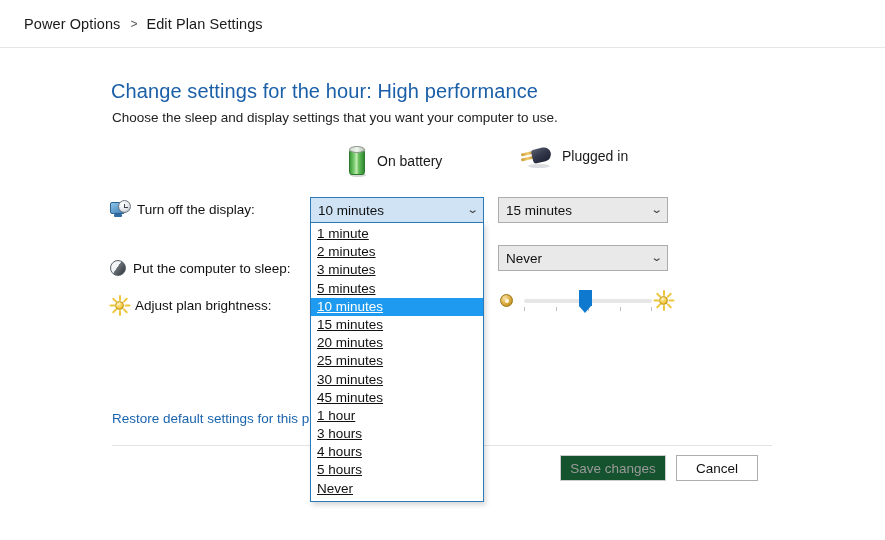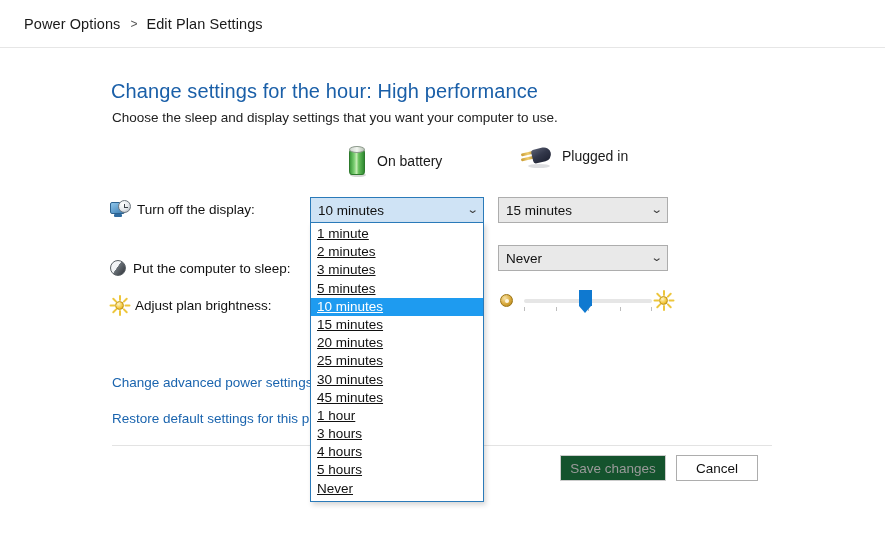--- a/index.html
+++ b/index.html
@@ -504,21 +504,20 @@
       <span class="ray" style="transform:rotate(45deg)"></span>
       <span class="ray" style="transform:rotate(90deg)"></span>
       <span class="ray" style="transform:rotate(135deg)"></span>
       <span class="ray" style="transform:rotate(180deg)"></span>
       <span class="ray" style="transform:rotate(225deg)"></span>
       <span class="ray" style="transform:rotate(270deg)"></span>
       <span class="ray" style="transform:rotate(315deg)"></span>
     </span>
   </div>
 
-  <div class="link l1">Change advanced power settings</div>
   <div class="link-clip">
     <span class="link-inner">Restore default settings for this plan</span>
   </div>
 
   <div class="footer-rule"></div>
   <div class="btn save disabled">Save changes</div>
   <div class="btn cancel">Cancel</div>
 
   <div class="dropdown" id="dropdown-list">
       <div class="dd-item">1 minute</div>

